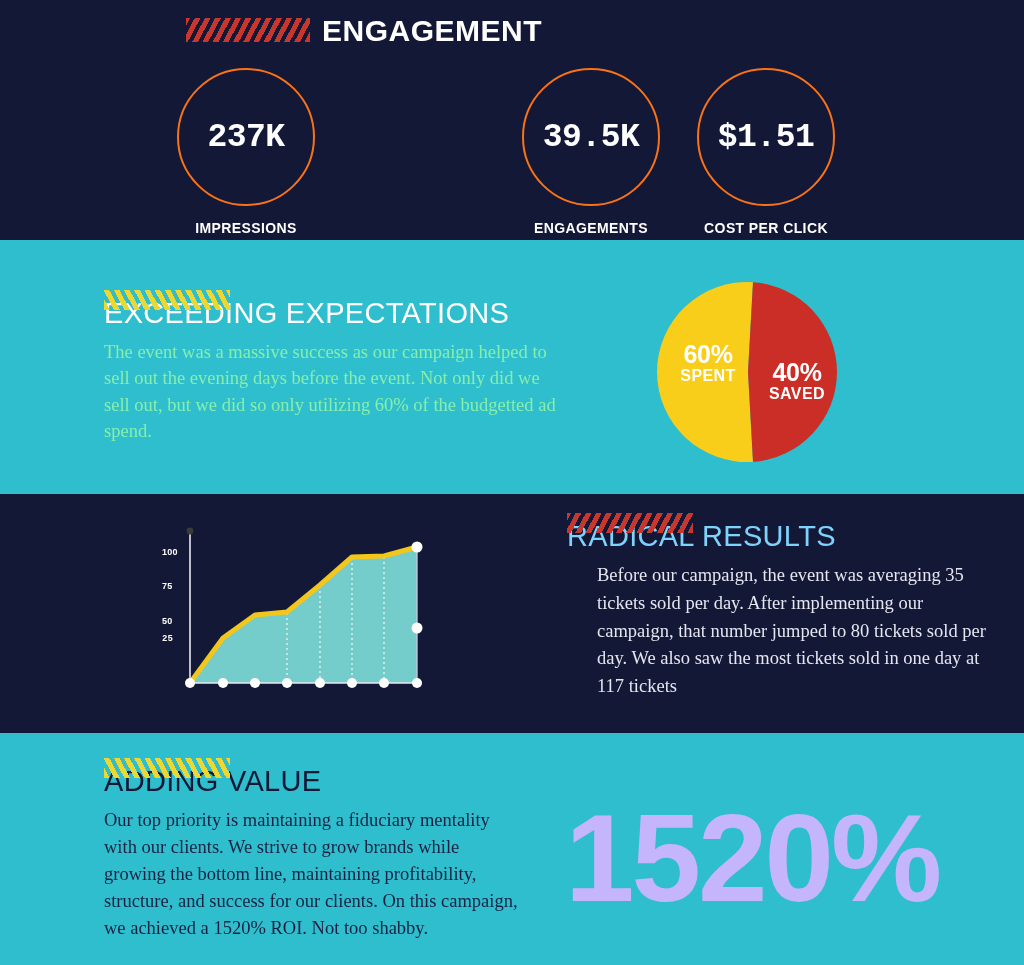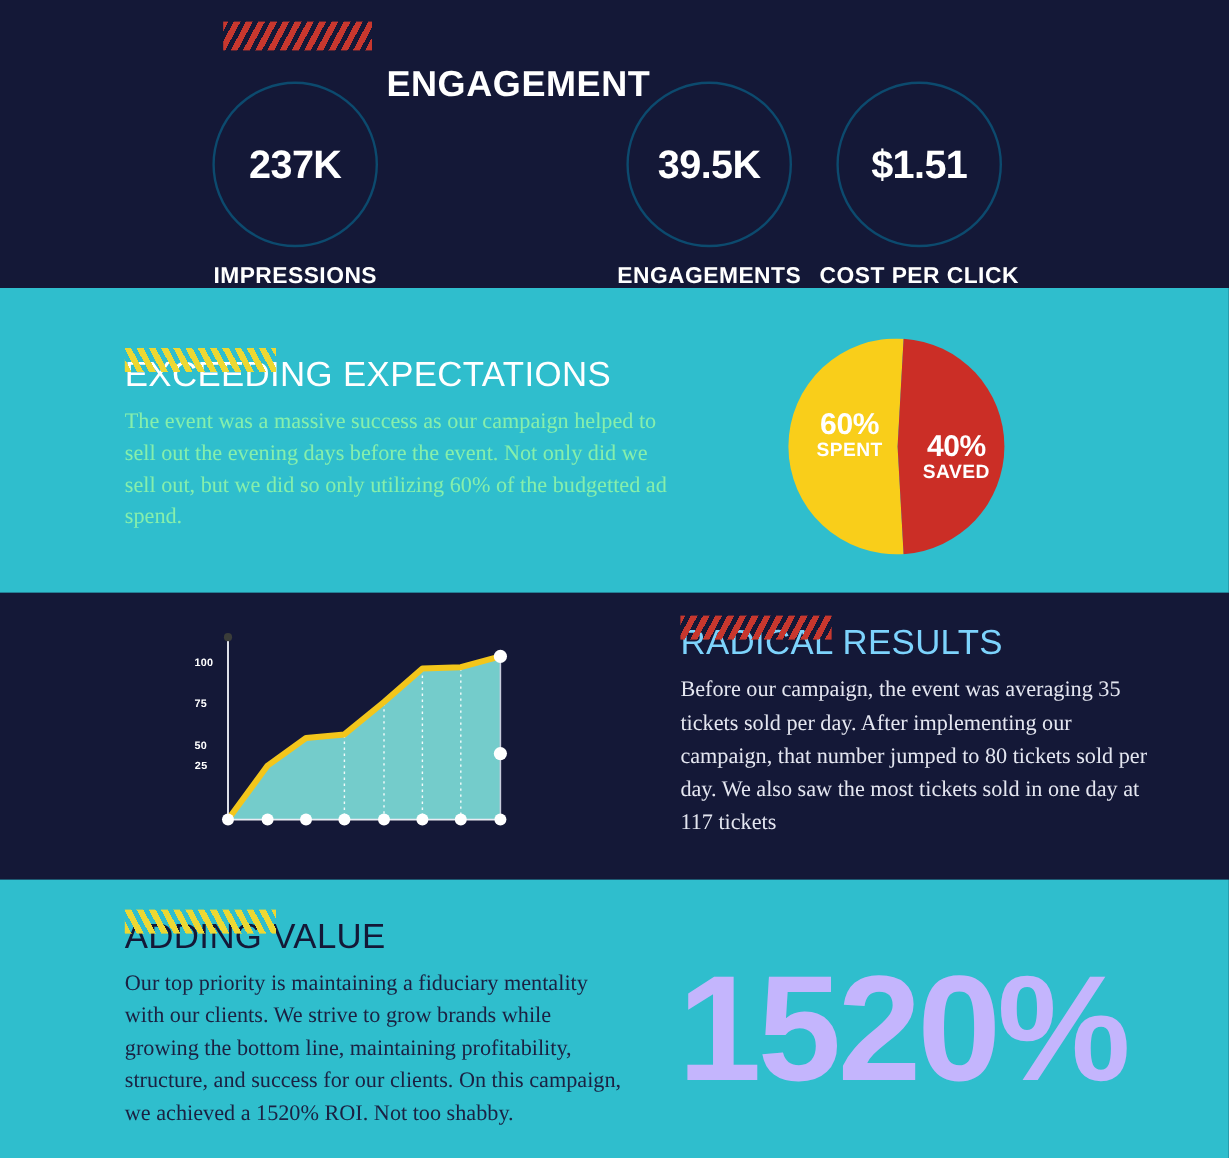--- a/index.html
+++ b/index.html
@@ -29,36 +29,35 @@
     background-image:repeating-linear-gradient(
       62deg, #EDD833 0px, #EDD833 5px, transparent 5px, transparent 9px);
   }
 
   
   .eng-hatch { left:186px; top:18px; width:124px; height:24px; }
   .eng-title {
     position:absolute; left:322px; top:14px;
     font-size:30px; font-weight:bold; color:#FFFFFF;
     letter-spacing:0.5px;
-    margin-top:40px;
   }
 
   
   .metrics { position:absolute; left:0; top:68px; width:1024px; height:165px; }
   .metric { position:absolute; top:0; width:220px; text-align:center; }
   .metric .ring {
     width:138px; height:138px; margin:0 auto;
-    border:2px solid #0c4a6e; border-radius:50%;
-    display:flex; align-items:center; justify-content:center;
+    border:2px solid #f97316; border-radius:50%;
+    display:flex; align-items:center; justify-content:center;font-family:Liberation Mono, monospace;
   }
   .metric .value {
     font-size:33px; font-weight:bold; color:#FFFFFF; letter-spacing:-0.5px;
   }
   .metric .label {
-    margin-top:14px; font-size:19px; font-weight:bold;
+    margin-top:14px; font-size:14px; font-weight:bold;
     color:#FFFFFF; letter-spacing:0.4px;
   }
   .m0 { left:136px; }
   .m1 { left:308px; }
   .m2 { left:481px; }
   .m3 { left:656px; }
 
   
   .sec-hatch { width:126px; height:20px; }
   .sec-title {
@@ -80,21 +79,21 @@
   .pie-wrap svg { display:block; }
   .pie-lbl { position:absolute; color:#FFFFFF; font-weight:bold; text-align:center; }
   .pie-lbl .big { font-size:25px; display:block; line-height:1.0; letter-spacing:-0.3px;}
   .pie-lbl .sub { font-size:16px; display:block; letter-spacing:0.4px; }
   .pie-lbl-spent { left:21px; top:60px; width:92px; }
   .pie-lbl-saved { left:110px; top:78px; width:92px; }
 
   
   .radical { position:absolute; left:567px; top:513px; width:400px; }
   .radical .sec-title { color:#7dd3fc; }
-  .radical .sec-body  { color:#E4E6F0; width:390px; line-height:1.5; }
+  .radical .sec-body  { color:#E4E6F0; width:390px; line-height:1.5;margin-left:30px; }
 
   
   .value-sec { position:absolute; left:104px; top:758px; width:440px; }
   .value-sec .sec-title { color:#141837; }
   .value-sec .sec-body  { color:#1B2142; width:420px; line-height:1.46; }
 
   .roi {
     position:absolute; left:565px; top:795px;
     font-size:125px; font-weight:bold; color:#c4b5fd;
     letter-spacing:-3px; line-height:1;

